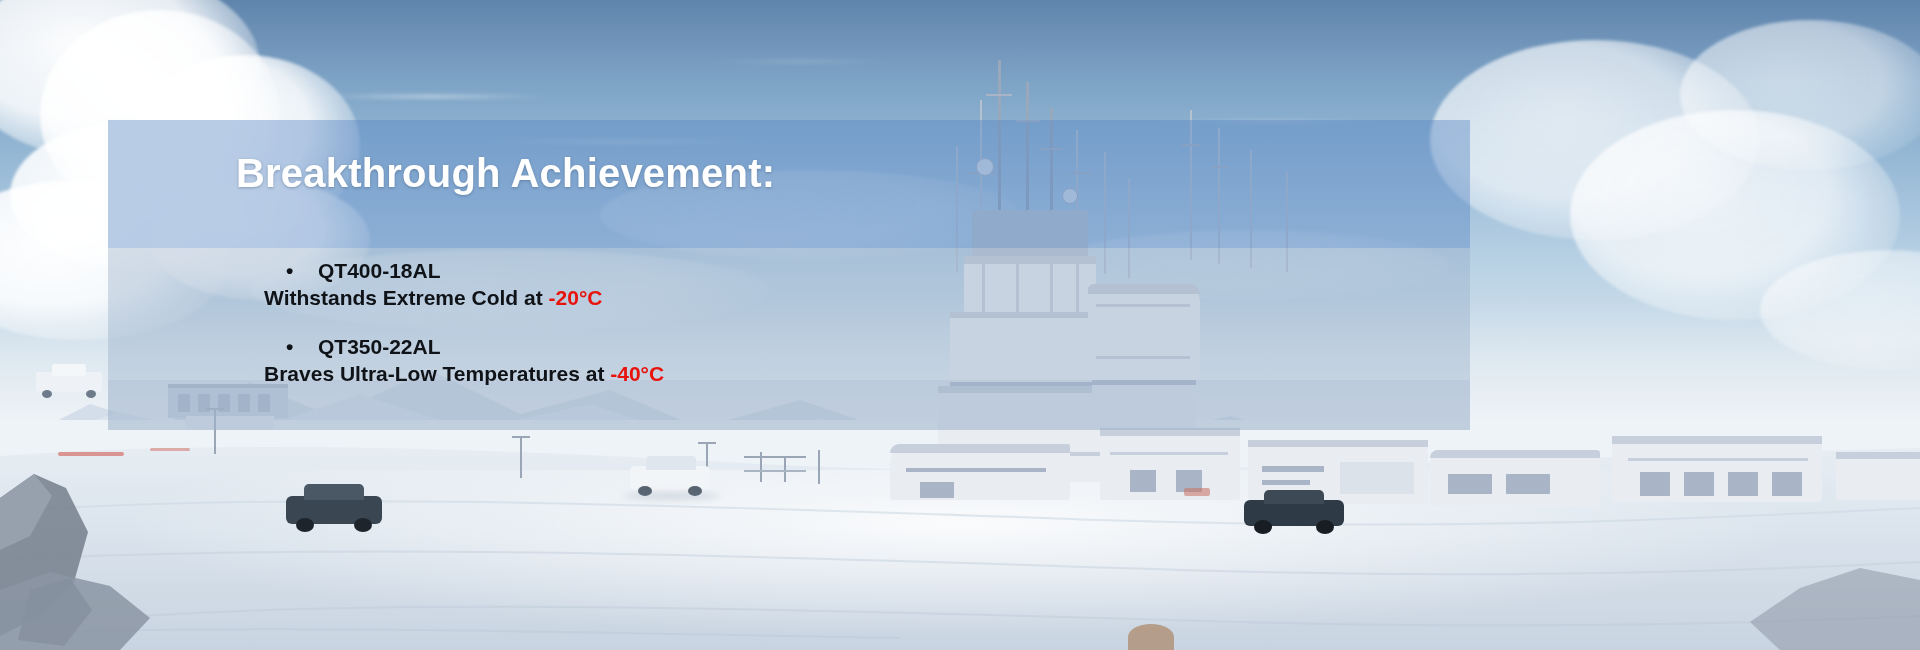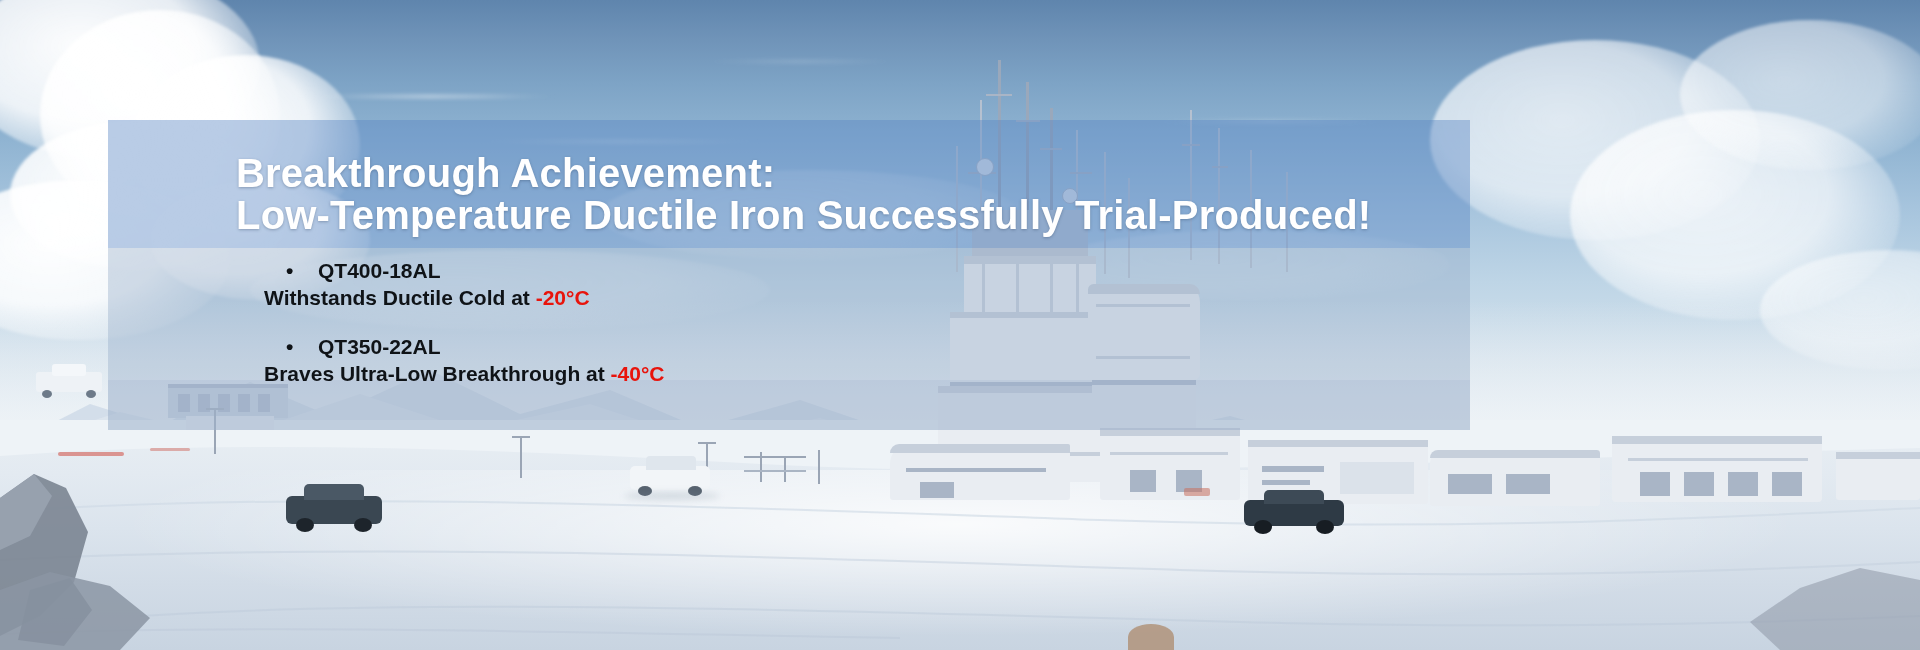--- a/index.html
+++ b/index.html
@@ -387,37 +387,36 @@
   </div>
 
   <div class="panel">
 
     <div class="panel-title-band"></div>
     <div class="panel-body-band"></div>
     <div class="panel-lower-fade"></div>
 
     <div class="title-wrap">
       <div class="title-line l1">Breakthrough Achievement:</div>
-      <div class="title-line l2">Low-Temperature Ductile Iron Successfully Trial-Produced!</div>
     </div>
 
     <div class="bullets">
 
       <div class="bgroup">
         <div class="bitem">
           <span class="bdot">•</span>
           <span>QT400-18AL</span>
         </div>
-        <div class="bsub"><span>Withstands Ductile Cold at </span><span class="temp">-20°C</span></div>
+        <div class="bsub"><span>Withstands Extreme Cold at </span><span class="temp">-20°C</span></div>
       </div>
 
       <div class="bgroup">
         <div class="bitem">
           <span class="bdot">•</span>
           <span>QT350-22AL</span>
         </div>
-        <div class="bsub"><span>Braves Ultra-Low Breakthrough at </span><span class="temp">-40°C</span></div>
+        <div class="bsub"><span>Braves Ultra-Low Temperatures at </span><span class="temp">-40°C</span></div>
       </div>
 
     </div>
   </div>
 
 </div>
 
 </body></html>

